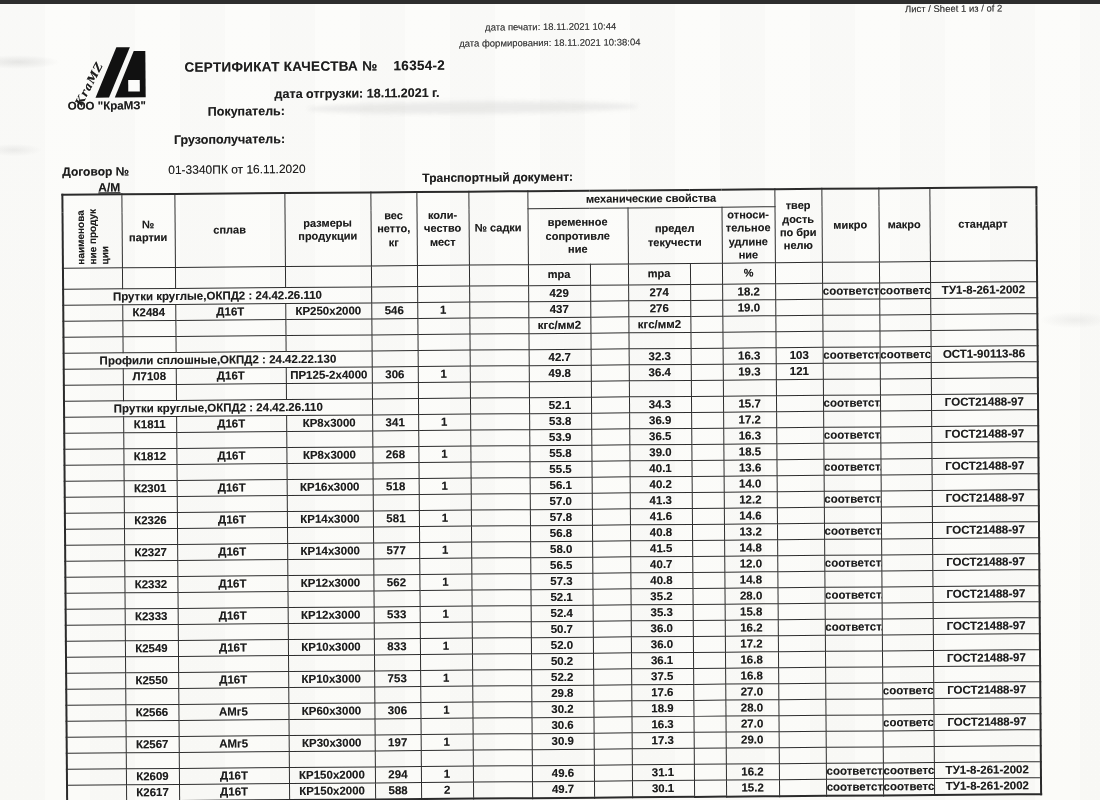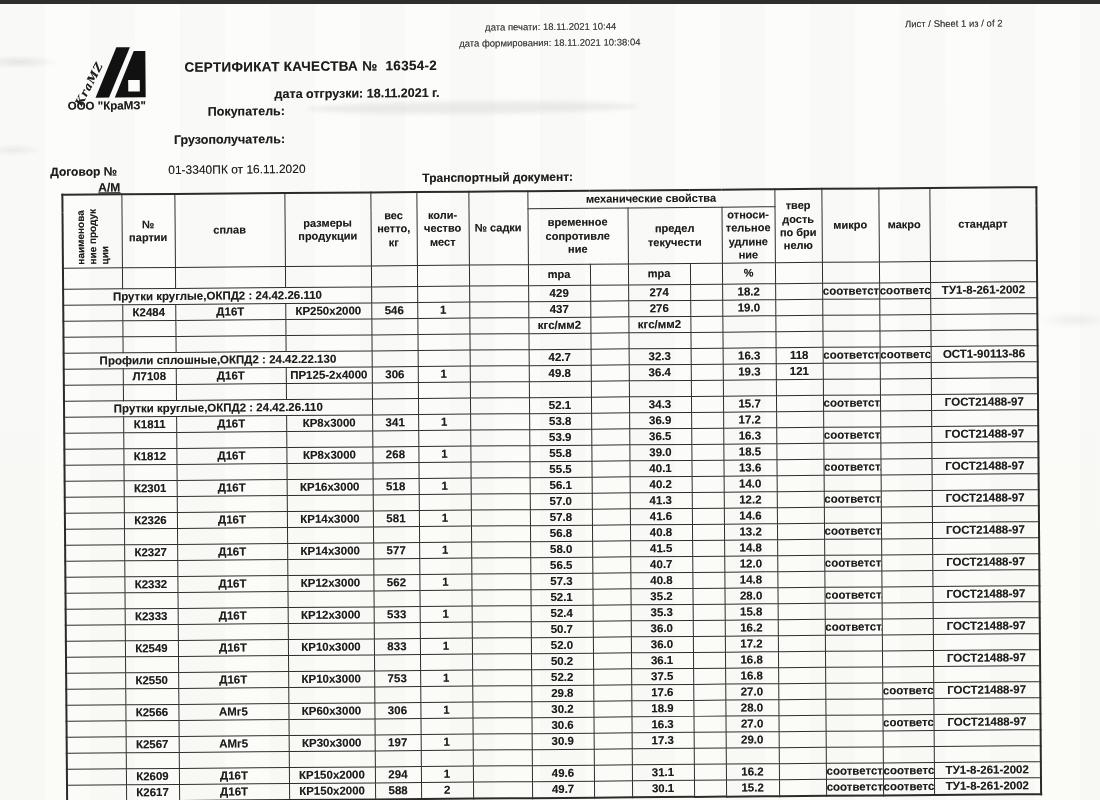--- a/index.html
+++ b/index.html
@@ -19,21 +19,21 @@
   }
   #topbar{position:absolute;top:0;left:0;width:1100px;height:4px;background:#2e2e2e;}
   #sheet{position:absolute;inset:0;transform:rotate(-0.45deg);transform-origin:550px 400px;}
   #sheet .txt{text-shadow:0 0 .6px rgba(40,40,40,.55);}
   .abs{position:absolute;white-space:nowrap;}
 
   
   .meta{font-size:9.5px;color:#3a3a3a;}
   
   .cert-title{font-size:13.5px;font-weight:700;letter-spacing:.3px;}
-  .cert-no{margin-left:8px;}
+  .cert-no{margin-left:16px;}
   .b12{font-size:12.5px;font-weight:700;}
   .reg12{font-size:12px;font-weight:400;}
   .lbl12{font-size:12px;font-weight:700;}
 
   
   #logo{position:absolute;left:66px;top:40px;width:160px;height:72px;}
   #logo .kramz-rot{
     position:absolute;left:2px;top:34px;
     font-family:"DejaVu Serif",serif;font-style:italic;font-weight:700;font-size:11px;
     transform:rotate(-62deg);letter-spacing:1px;
@@ -85,21 +85,21 @@
 </head>
 <body>
 
 <div id="paper"></div>
 <div id="topbar"></div>
 
 <div id="sheet">
 
   <div class="abs meta txt" style="left:488px;top:21px;">дата печати: 18.11.2021  10:44</div>
   <div class="abs meta txt" style="left:462px;top:37px;">дата формирования: 18.11.2021 10:38:04</div>
-  <div class="abs meta txt" style="left:908px;top:21px;">Лист / Sheet   1 из / of   2</div>
+  <div class="abs meta txt" style="left:908px;top:6px;">Лист / Sheet   1 из / of   2</div>
 
   <div id="logo">
     <span class="kramz-rot txt">KraMZ</span>
     <svg width="58" height="54" viewBox="0 0 60 56">
       <path d="M4 54 L26 2 H40 L18 54 Z" fill="#111"></path>
       <path d="M24 54 L44 6 H56 V54 Z" fill="#111"></path>
       <rect x="38" y="36" width="12" height="12" fill="#fcfcfa"></rect>
     </svg>
     <div class="org txt">ООО "КраМЗ"</div>
   </div>
@@ -107,21 +107,21 @@
   <div class="abs cert-title txt" style="left:187px;top:57px;">
     <span>СЕРТИФИКАТ КАЧЕСТВА №</span><span class="cert-no">16354-2</span>
   </div>
   <div class="abs b12 txt" style="left:277px;top:85px;">
     <span>дата отгрузки:</span>
     <span>18.11.2021 г.</span>
   </div>
   <div class="abs b12 txt" style="left:202px;top:102px;padding-left:8px;">Покупатель:</div>
   <div class="abs b12 txt" style="left:176px;top:130px;">Грузополучатель:</div>
 
-  <div class="abs lbl12 txt" style="left:52px;top:161px;">Договор №</div>
+  <div class="abs lbl12 txt" style="left:64px;top:161px;">Договор №</div>
   <div class="abs reg12 txt" style="left:170px;top:160px;">01-3340ПК от 16.11.2020</div>
   <div class="abs lbl12 txt" style="left:100px;top:177px;text-decoration:underline;">А/М</div>
   <div class="abs lbl12 txt" style="left:424px;top:170px;">Транспортный документ:</div>
 
   <div class="smudge" style="left:310px;top:101px;width:330px;height:12px;background:rgba(150,150,150,.16);"></div>
 
   <table id="cert-table">
     <colgroup>
       <col style="width:59px">
         <col style="width:53px">
@@ -269,21 +269,21 @@
         <tr>
           <td colspan="4" class="grp"><span>Профили сплошные,</span><span class="okpd">ОКПД2 : 24.42.22.130</span></td>
           <td class="w"></td>
           <td class="q"></td>
           <td></td>
           <td>42.7</td>
           <td></td>
           <td>32.3</td>
           <td></td>
           <td>16.3</td>
-          <td>118</td>
+          <td>103</td>
           <td class="sm">соответст.</td>
           <td class="sm">соответст.</td>
           <td class="std">ОСТ1-90113-86</td>
         </tr>
         <tr>
           <td></td>
           <td class="tl">Л7108</td>
           <td class="tl">Д16Т</td>
           <td class="tl">ПР125-2х4000</td>
           <td class="w">306</td>

